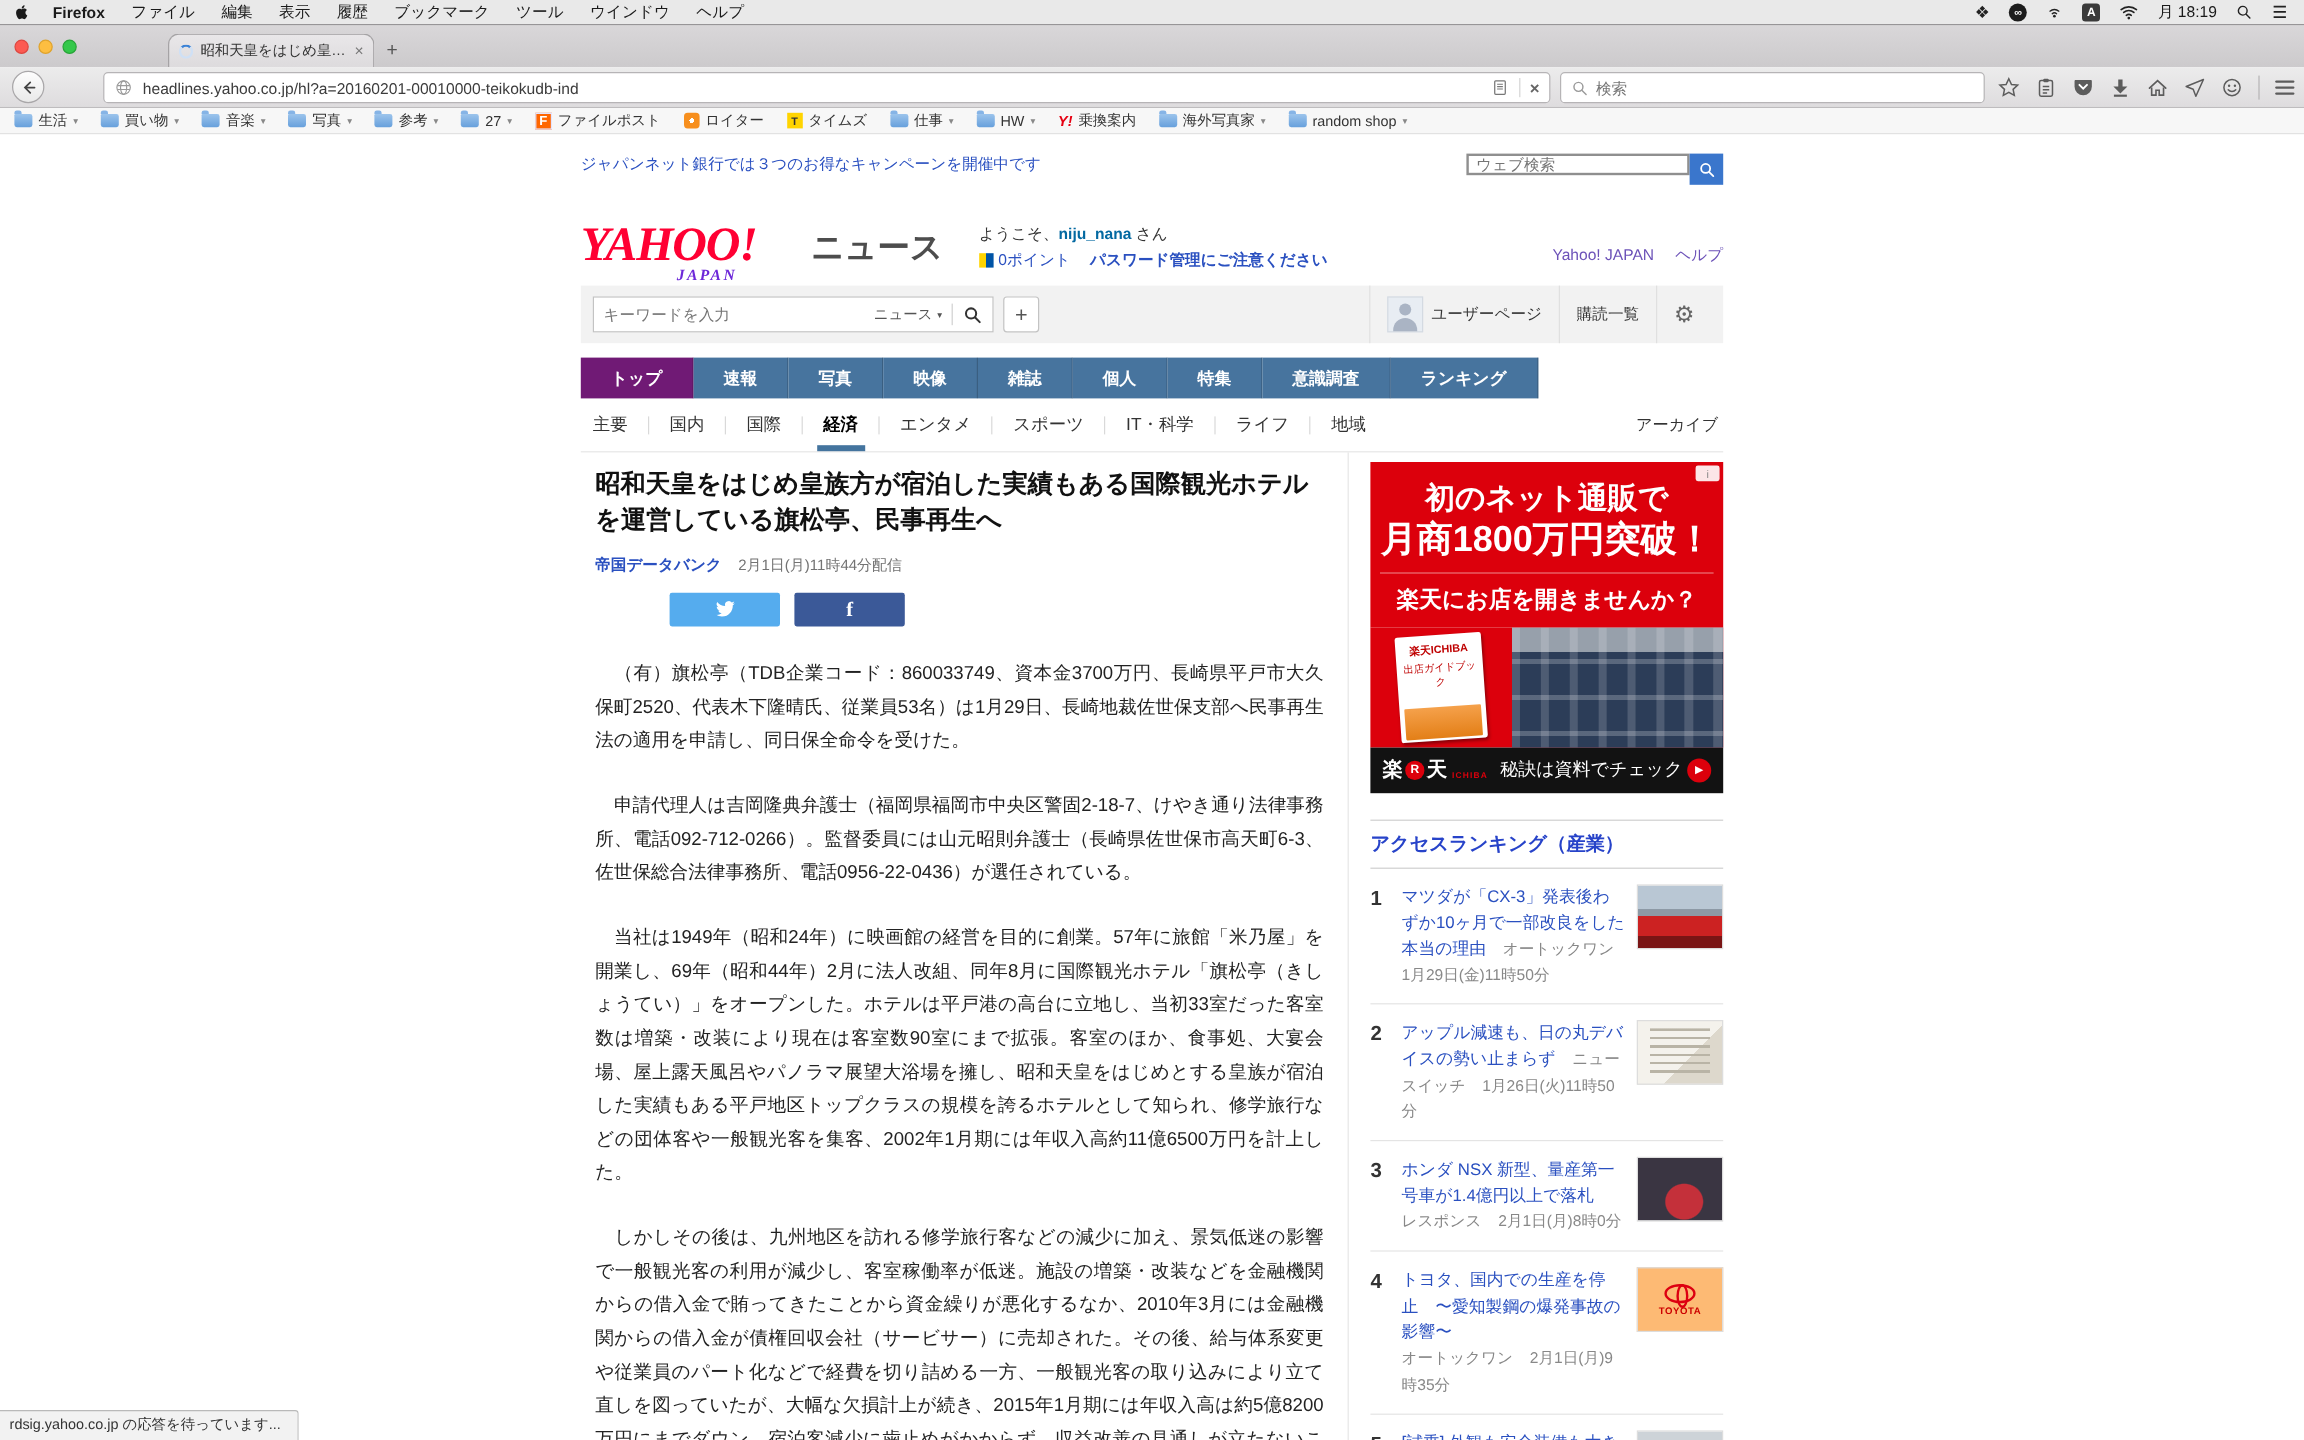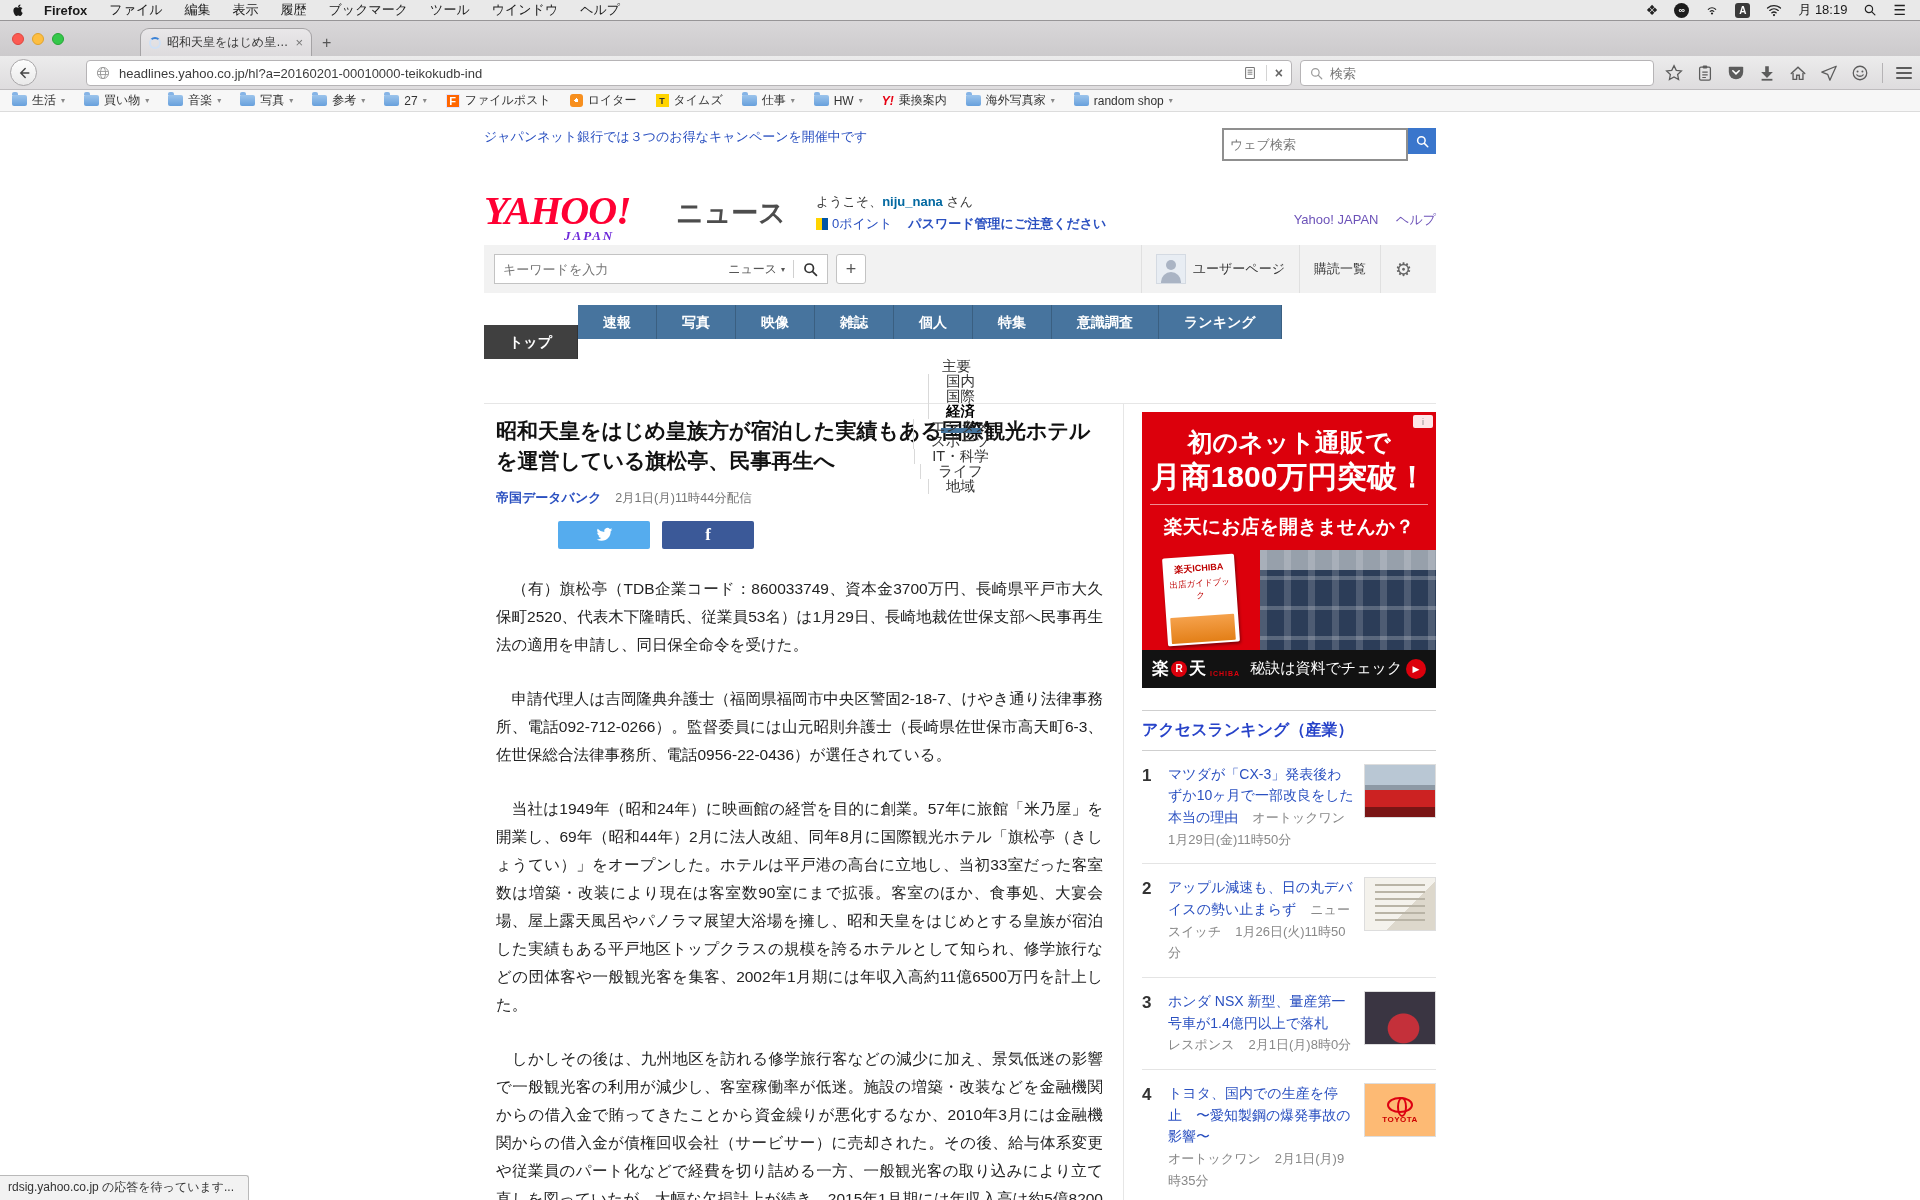--- a/index.html
+++ b/index.html
@@ -55,21 +55,21 @@
   .timesicon { width:13px; height:13px; background:#ffd400; color:#333; font-size:9px; font-weight:bold; display:flex; align-items:center; justify-content:center; flex:none; }
   .yjicon { color:#e60012; font-weight:bold; font-size:12px; font-style:italic; }
 
   
   .page { height:1088px; overflow:hidden; background:#fff; }
   .wrap { width:952px; margin:0 auto; }
 
   .campaign-row { display:flex; justify-content:space-between; align-items:flex-start; padding-top:16px; }
   .campaign-link { font-size:13px; color:#2a50c0; }
   .websearch { display:flex; }
-  .websearch input { width:186px; height:33px; border:2px solid #8f8f8f; padding:0 6px; font-size:13px; font-family:inherit; outline:none; }
+  .websearch input { width:186px; height:18px; border:2px solid #8f8f8f; padding:0 6px; font-size:13px; font-family:inherit; outline:none; }
   .websearch button { width:28px; height:26px; background:#3a76cc; border:none; display:flex; align-items:center; justify-content:center; }
 
   .header-row { display:flex; align-items:flex-end; margin-top:12px; height:58px; position:relative; }
   .ylogo { position:relative; width:178px; }
   .y-main { font-family:"Liberation Serif","DejaVu Serif",serif; font-style:italic; font-weight:bold; font-size:40px; color:#ff0033; letter-spacing:-1px; line-height:1; display:block; }
   .y-sub { font-family:"Liberation Serif","DejaVu Serif",serif; font-style:italic; font-weight:bold; font-size:13px; color:#6d28d9; position:absolute; left:80px; bottom:-13px; letter-spacing:2px; }
   .y-service { font-size:27px; font-weight:bold; color:#4d4d4d; margin:0 0 0 14px; }
   .welcome { margin-left:30px; font-size:13px; line-height:1.7; color:#333; margin-bottom:-4px; }
   .uname { color:#0369a1; font-weight:bold; }
   .tpt { display:inline-block; width:12px; height:12px; background:linear-gradient(90deg,#ffd400 50%,#0054a6 50%); vertical-align:-2px; margin-right:4px; }
@@ -88,23 +88,23 @@
   .plus-btn { width:30px; height:30px; background:#fff; border:1px solid #c3c3c3; border-radius:3px; margin-left:8px; font-size:18px; color:#555; display:flex; align-items:center; justify-content:center; }
   .ns-right { display:flex; align-items:center; height:48px; }
   .ns-right .cell { display:flex; align-items:center; gap:7px; padding:0 14px; height:100%; border-left:1px solid #e0e0e0; font-size:13px; color:#333; }
   .avatar { width:30px; height:30px; background:#e8edf3; position:relative; overflow:hidden; border:1px solid #d4dae2; }
   .avatar:before { content:""; position:absolute; top:5px; left:9px; width:10px; height:10px; border-radius:50%; background:#aab4c4; }
   .avatar:after { content:""; position:absolute; top:17px; left:4px; width:20px; height:14px; border-radius:10px 10px 0 0; background:#aab4c4; }
   .gear-glyph { font-size:19px; color:#666; }
 
   .navbar { margin-top:12px; display:inline-flex; }
   .nav-tab { height:34px; line-height:34px; padding:0 25px; background:#47749e; color:#fff; font-size:14px; font-weight:bold; border-right:1px solid rgba(0,0,0,.18); }
-  .nav-tab.active { background:#404040;margin-top:20px; }
-
-  .subnav { display:flex; align-items:center; height:44px; font-size:14.5px; color:#333;flex-direction:column; }
+  .nav-tab.active { background:#701a75; }
+
+  .subnav { display:flex; align-items:center; height:44px; font-size:14.5px; color:#333; }
   .sn-item { padding:0 17px; border-left:1px solid #d9d9d9; line-height:15px; position:relative; }
   .sn-item:first-child { border-left:none; padding-left:10px; }
   .sn-item.active { font-weight:bold; color:#000; }
   .sn-item.active:after { content:""; position:absolute; left:50%; transform:translateX(-50%); bottom:-14px; width:40px; height:5px; background:#44749e; }
   .sn-archive { margin-left:auto; font-size:13.5px; color:#333; padding-right:4px; }
 
   .content { border-top:1px solid #e6e6e6; display:flex; }
   .article { width:640px; border-right:1px solid #e6e6e6; padding:12px 20px 0 12px; }
   .a-title { font-size:21px; line-height:1.45; color:#111; font-weight:bold; }
   .byline { margin-top:12px; font-size:13px; }

